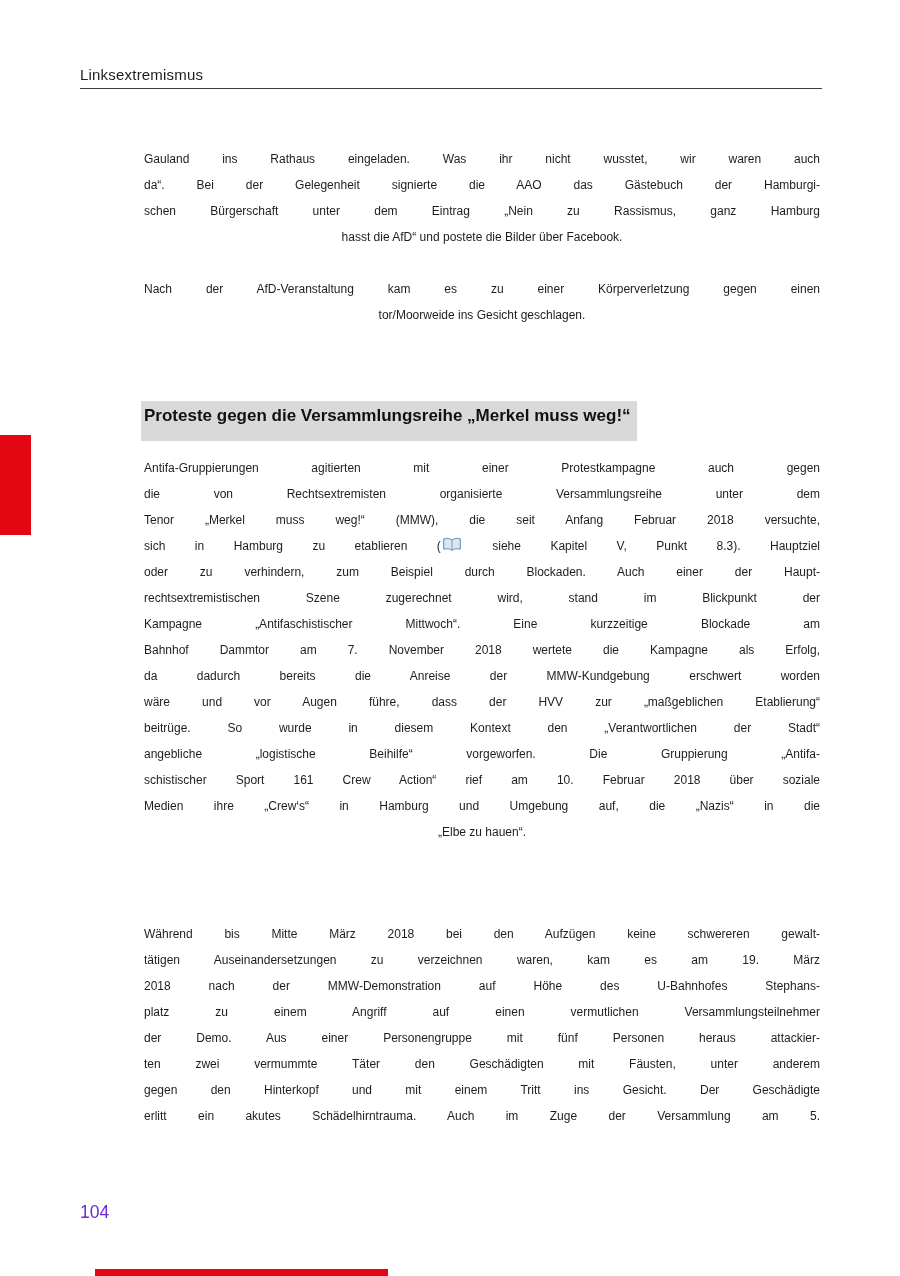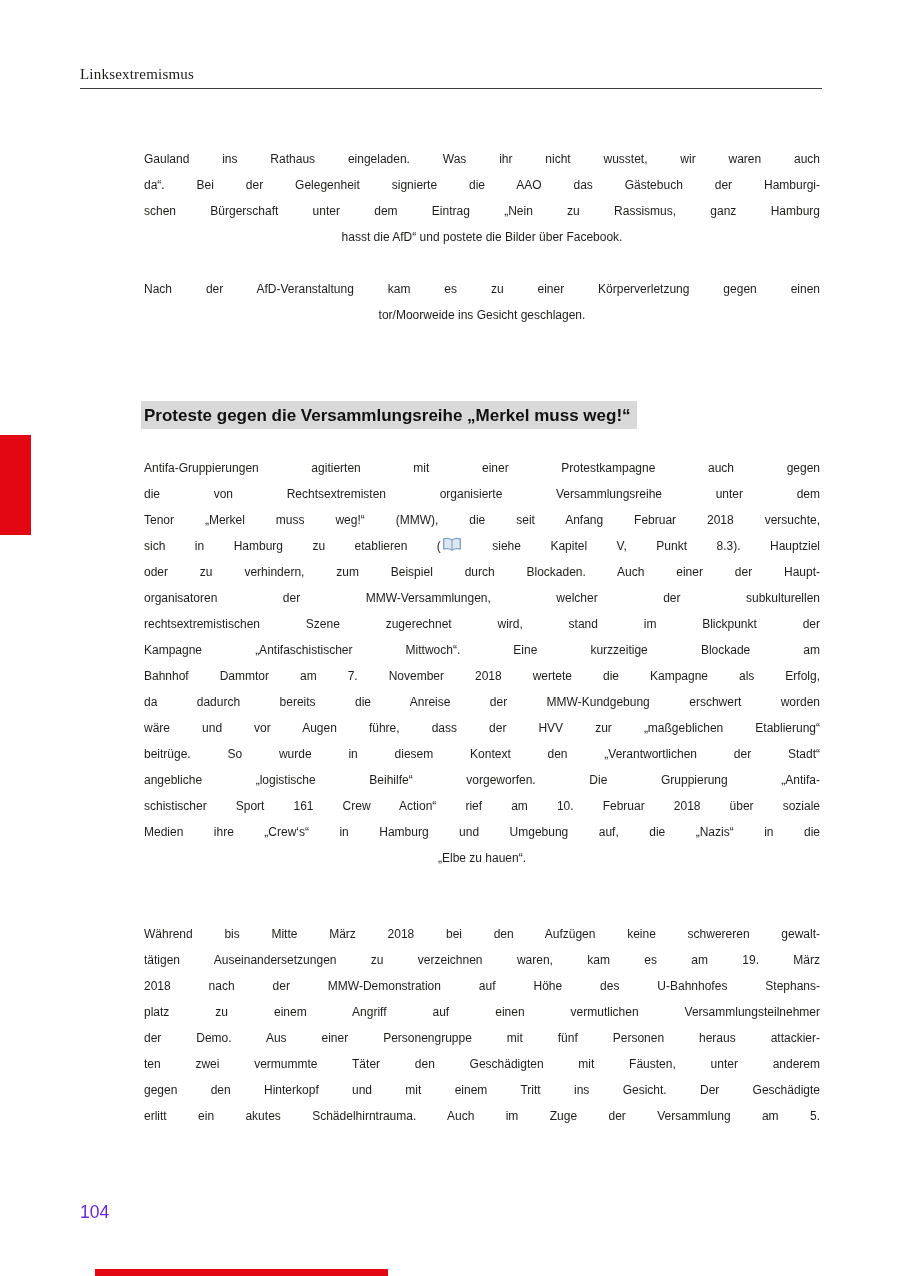--- a/index.html
+++ b/index.html
@@ -23,21 +23,20 @@
     left: 95px; top: 1269px;
     width: 293px; height: 7px;
     background: var(--accent-red, #e30613);
   }
   .running-header {
     position: absolute;
     left: 80px; top: 66px;
     font-size: 15px;
     letter-spacing: 0.2px;
     color: #1d1d1b;
-    font-family: Liberation Serif, serif;
   }
   .header-rule {
     position: absolute;
     left: 80px; top: 88px;
     width: 742px; height: 1px;
     background: #3c3c3c;
   }
   .content {
     position: absolute;
     left: 144px; top: 0;
@@ -61,21 +60,21 @@
   .heading-wrap {
     position: absolute;
     left: -3px;
   }
   .heading {
     display: inline-block;
     background: var(--heading-highlight, #d9d9d9);
     font-weight: bold;
     font-size: 17px;
     line-height: 21px;
-    padding: 4px 6px 3px 3px;
+    padding: 4px 6px 15px 3px;
     color: #111111;
   }
   .page-number {
     position: absolute;
     left: 80px; top: 1202px;
     font-size: 17.5px;
     color: #6d28d9;
   }
   .book-icon {
     display: inline-block;
@@ -115,21 +114,20 @@
 
     <div class="para" style="top:455px">
         <div class="tline just">Antifa-Gruppierungen agitierten mit einer Protestkampagne auch gegen</div>
         <div class="tline just">die von Rechtsextremisten organisierte Versammlungsreihe unter dem</div>
         <div class="tline just">Tenor „Merkel muss weg!“ (MMW), die seit Anfang Februar 2018 versuchte,</div>
         <div class="tline just"><span>sich in Hamburg zu etablieren (</span><span class="book-icon"><svg width="20" height="15" viewBox="0 0 24 18">
               <path d="M12 3.5 C9.5 1.5 5.5 1.2 2 2.2 L2 14.5 C5.5 13.5 9.5 13.8 12 15.8 C14.5 13.8 18.5 13.5 22 14.5 L22 2.2 C18.5 1.2 14.5 1.5 12 3.5 Z" fill="#dde7f1" stroke="#7fa3c7" stroke-width="1.6" stroke-linejoin="round"></path>
               <line x1="12" y1="3.5" x2="12" y2="15.8" stroke="#7fa3c7" stroke-width="1.3"></line>
             </svg></span><span> siehe Kapitel V, Punkt 8.3). Hauptziel</span></div>
         <div class="tline just">oder zu verhindern, zum Beispiel durch Blockaden. Auch einer der Haupt-</div>
-        <div class="tline just">organisatoren der MMW-Versammlungen, welcher der subkulturellen</div>
         <div class="tline just">rechtsextremistischen Szene zugerechnet wird, stand im Blickpunkt der</div>
         <div class="tline just">Kampagne „Antifaschistischer Mittwoch“. Eine kurzzeitige Blockade am</div>
         <div class="tline just">Bahnhof Dammtor am 7. November 2018 wertete die Kampagne als Erfolg,</div>
         <div class="tline just">da dadurch bereits die Anreise der MMW-Kundgebung erschwert worden</div>
         <div class="tline just">wäre und vor Augen führe, dass der HVV zur „maßgeblichen Etablierung“</div>
         <div class="tline just">beitrüge. So wurde in diesem Kontext den „Verantwortlichen der Stadt“</div>
         <div class="tline just">angebliche „logistische Beihilfe“ vorgeworfen. Die Gruppierung „Antifa-</div>
         <div class="tline just">schistischer Sport 161 Crew Action“ rief am 10. Februar 2018 über soziale</div>
         <div class="tline just">Medien ihre „Crew‘s“ in Hamburg und Umgebung auf, die „Nazis“ in die</div>
         <div class="tline">„Elbe zu hauen“.</div>

